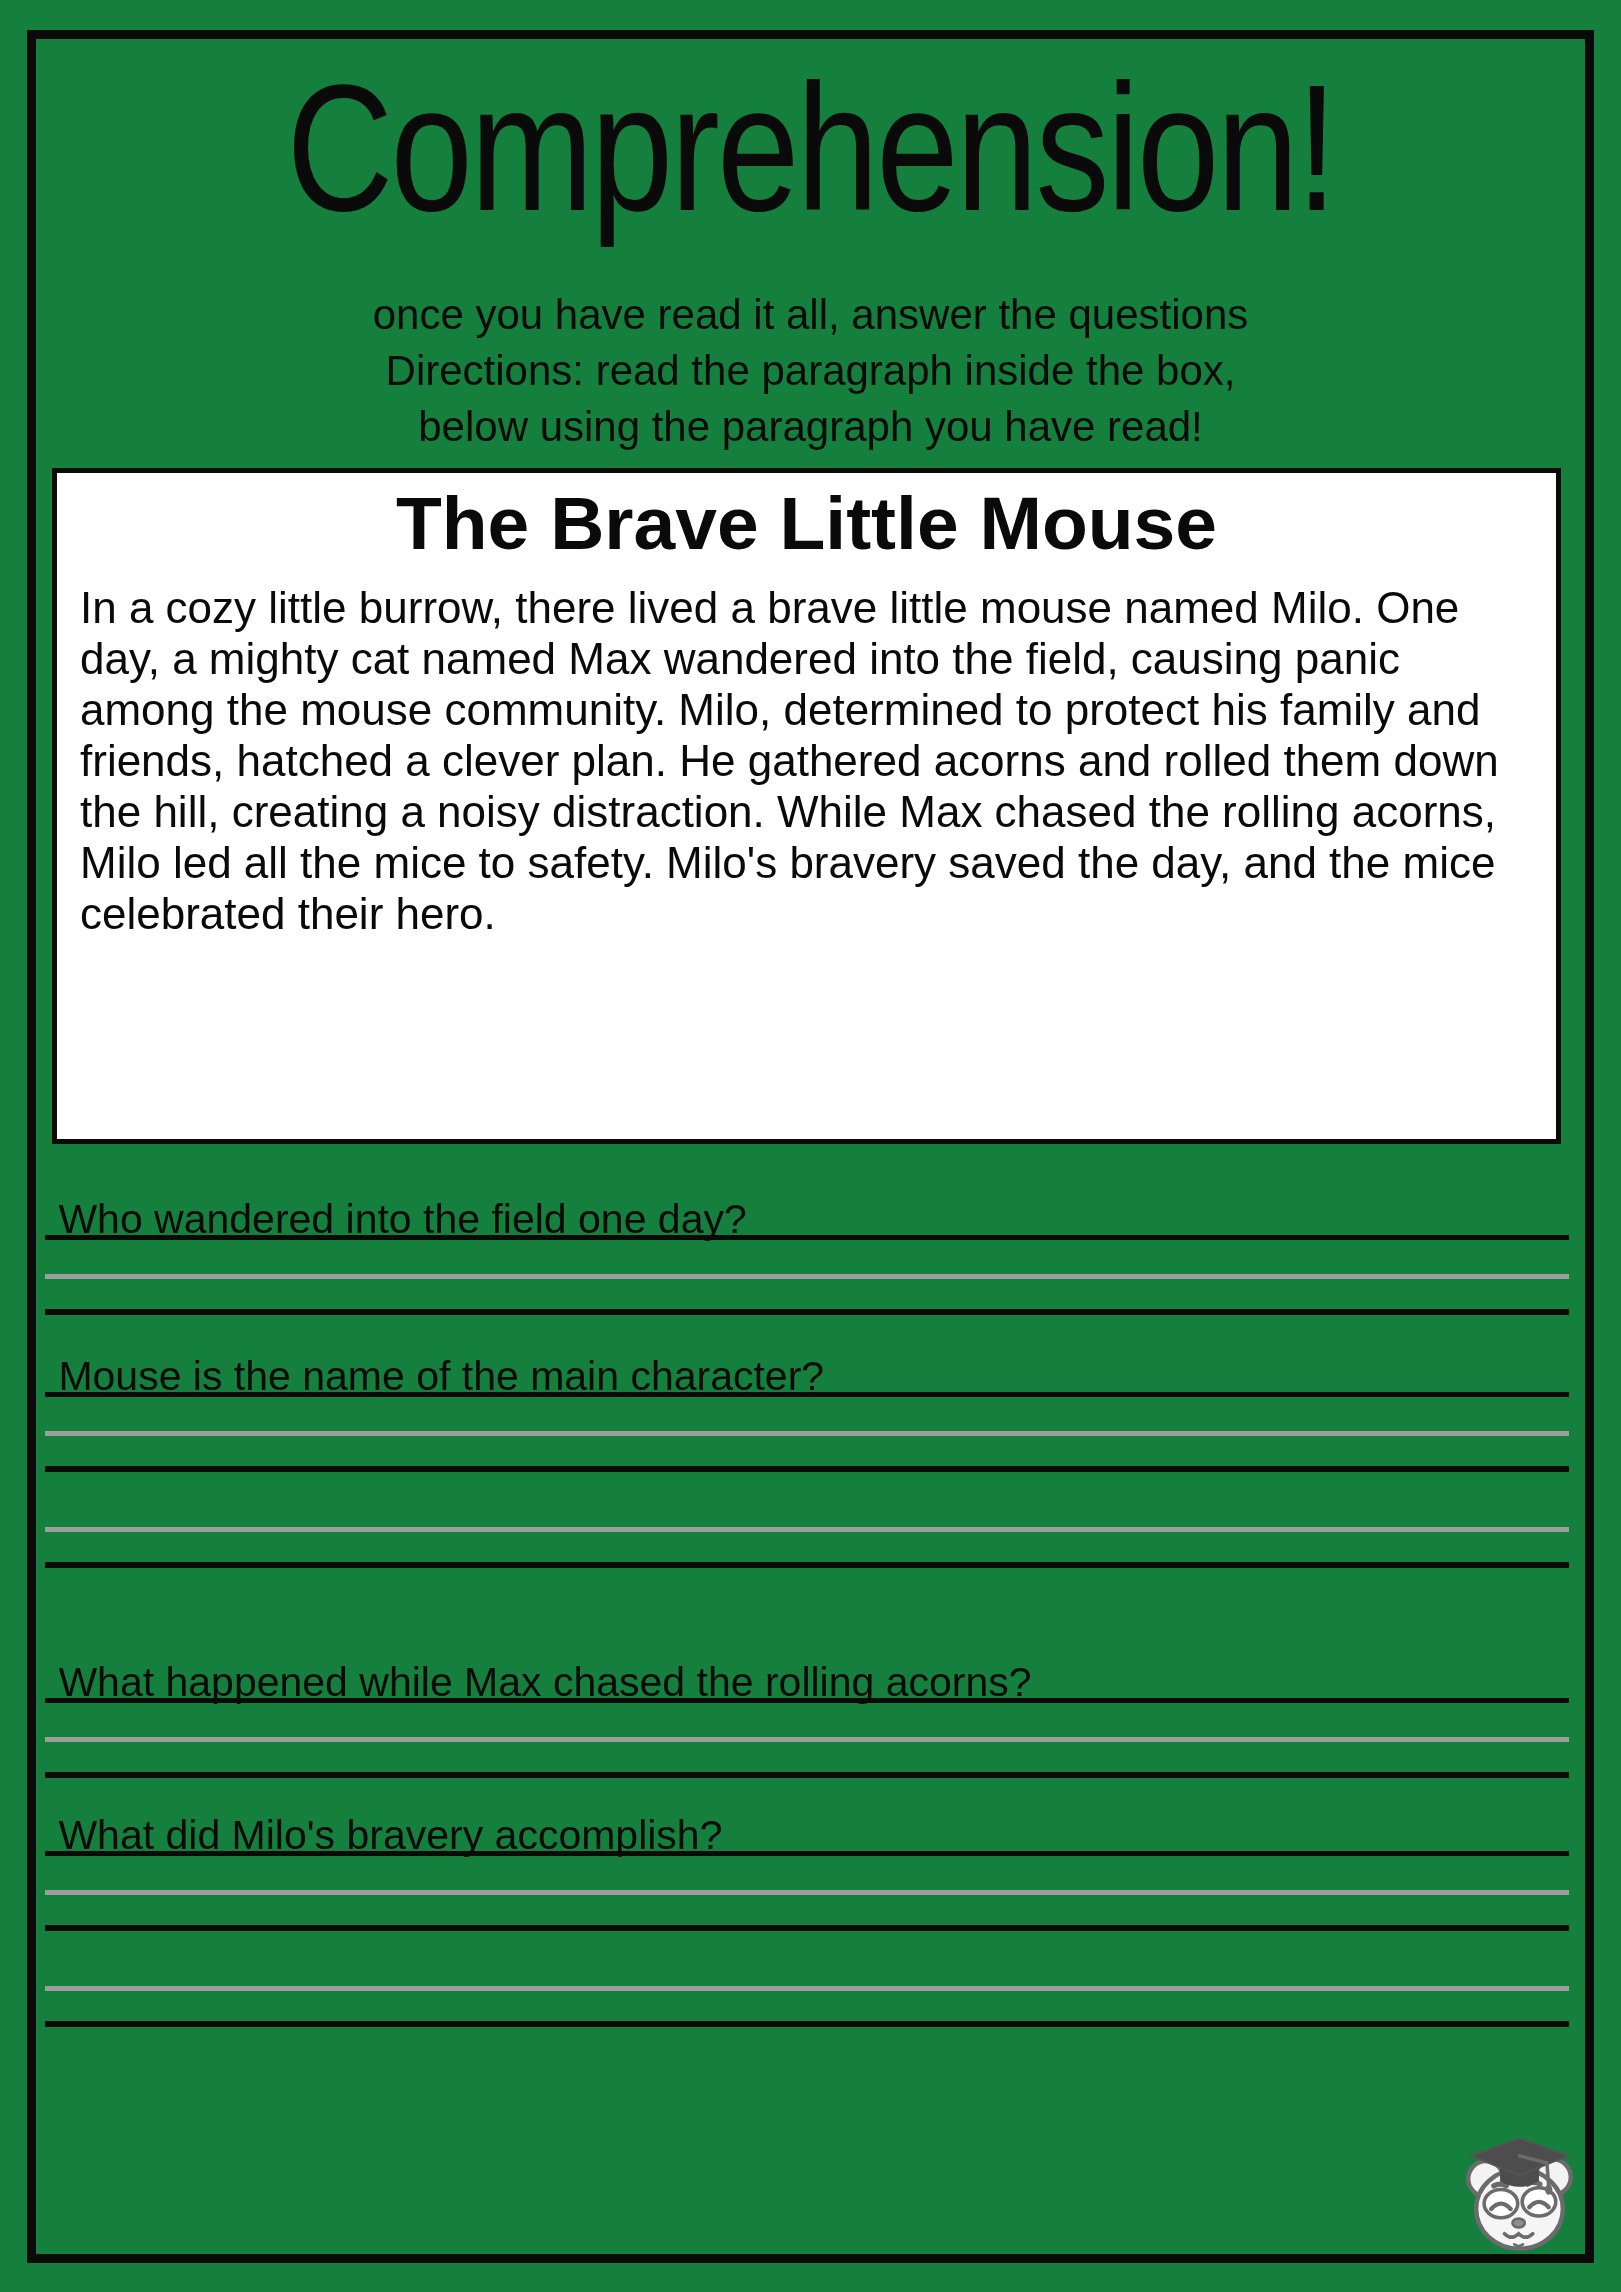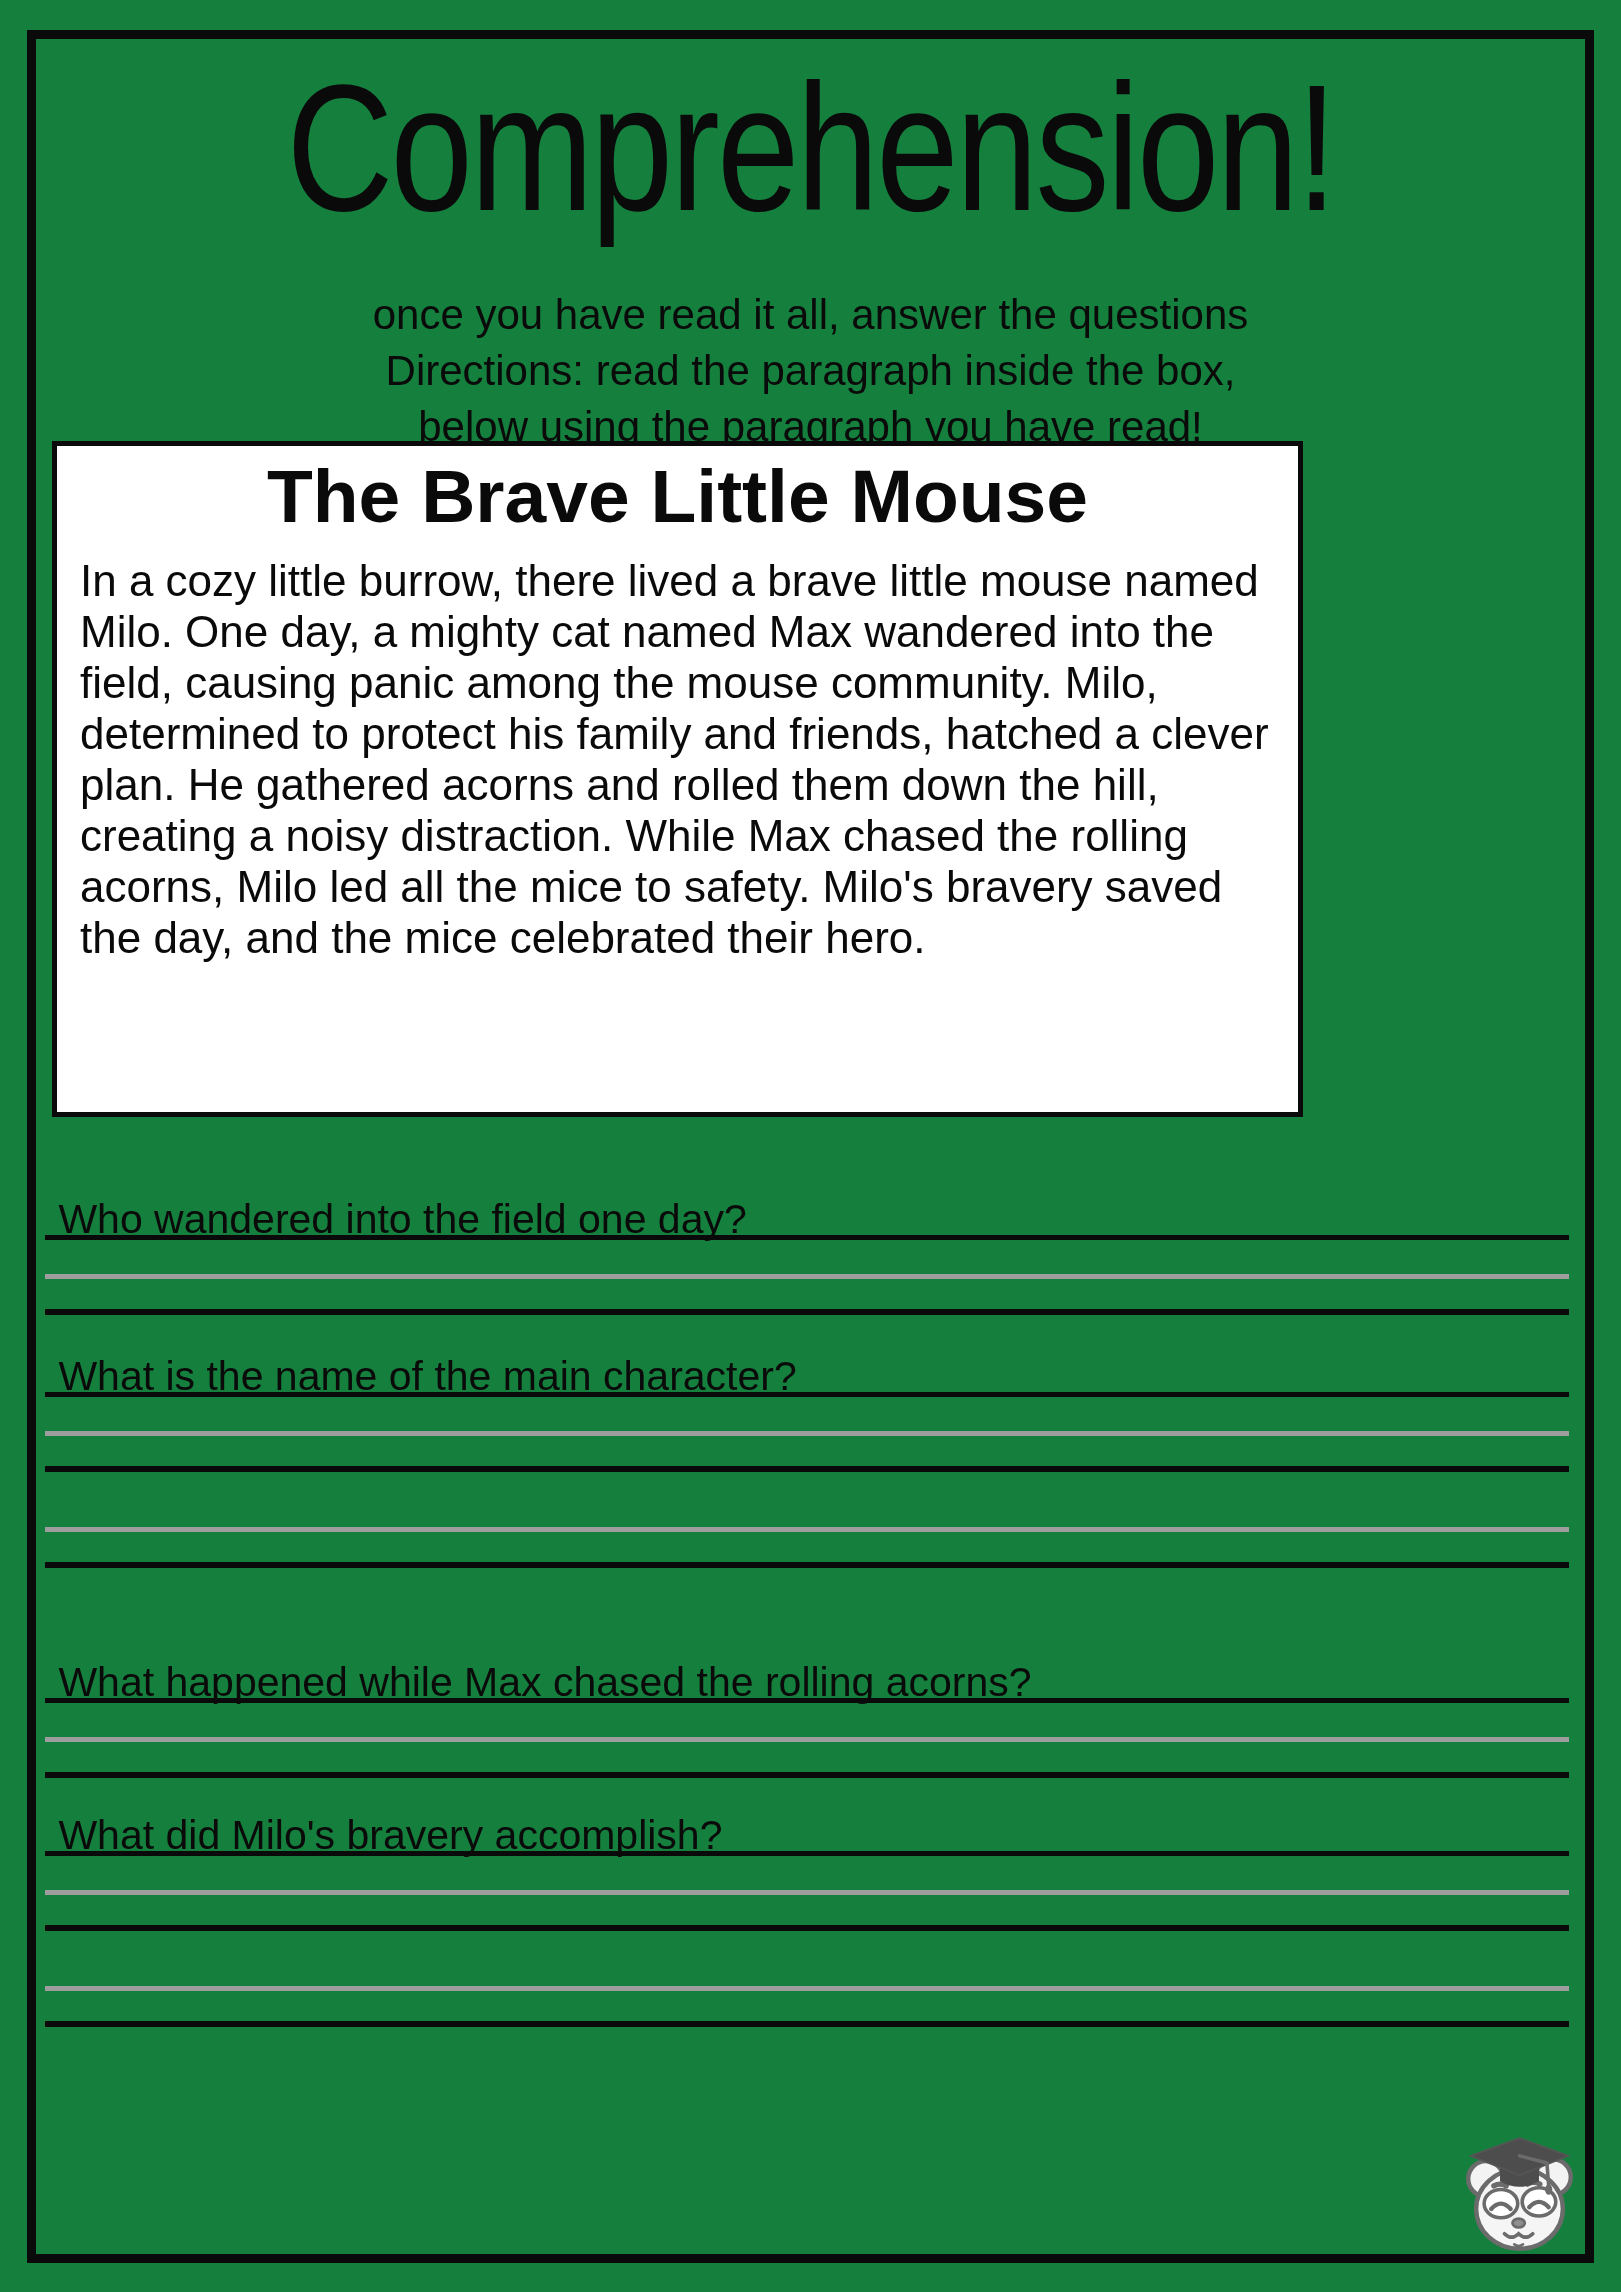--- a/index.html
+++ b/index.html
@@ -37,22 +37,22 @@
   .directions {
     position: absolute;
     left: 0; right: 0; top: 287px;
     text-align: center;
     font-size: 42px;
     line-height: 56px;
   }
 
   .passage-box {
     position: absolute;
-    left: 52px; top: 441px;
-    width: 1251px; height: 676px;
+    left: 52px; top: 468px;
+    width: 1509px; height: 676px;
     border: 5.4px solid #0a0a0a;
     box-sizing: border-box;
     background: #ffffff;
   }
   .passage-title {
     margin-top: 10.7px;
     text-align: center;
     font-size: 75px;
     line-height: 1.05;
     font-weight: bold;
@@ -117,21 +117,21 @@
   <div class="q-block" style="top:1183px">
     <div class="q-row">
       <span class="q-text">Who wandered into the field one day?</span>
     </div>
     <div class="a-line gray"></div>
     <div class="a-line black"></div>
   </div>
 
   <div class="q-block" style="top:1340px">
     <div class="q-row">
-      <span class="q-text">What is the name of the main character?</span>
+      <span class="q-text">Mouse is the name of the main character?</span>
     </div>
     <div class="a-line gray"></div>
     <div class="a-line black"></div>
   </div>
 
   <div class="q-block" style="top:1493px">
     <div class="a-line gray"></div>
     <div class="a-line black"></div>
   </div>
 

